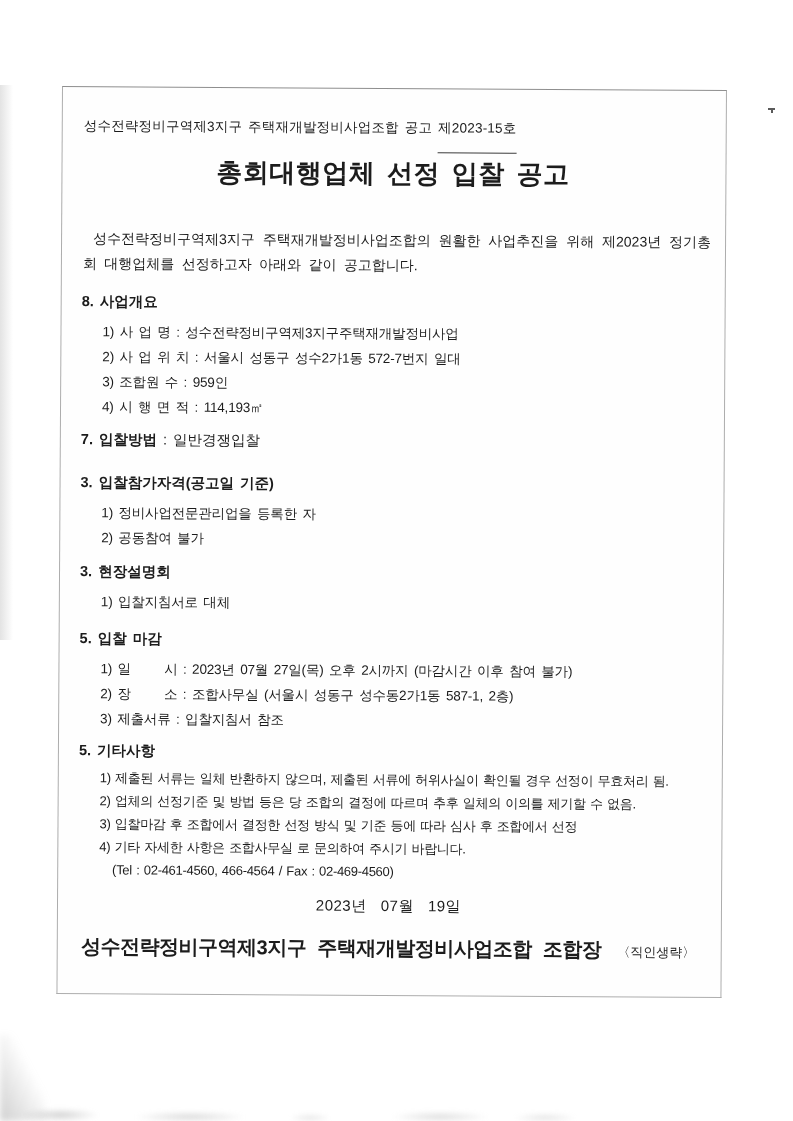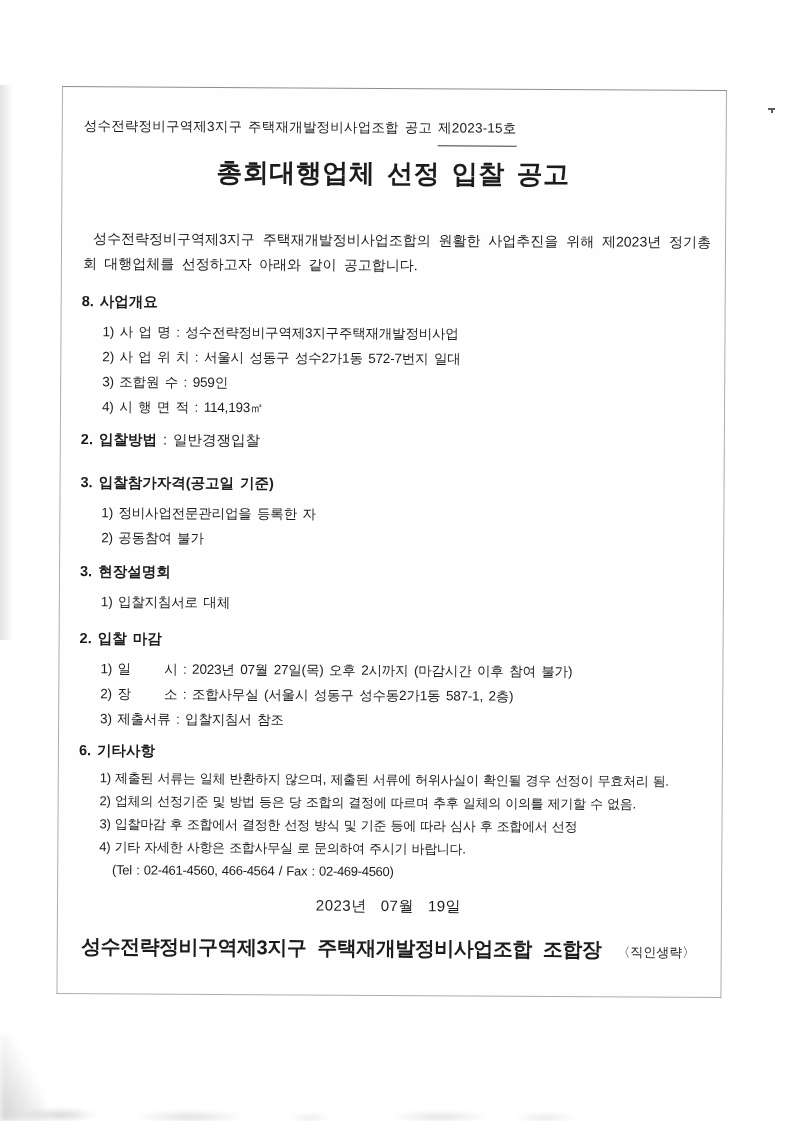--- a/index.html
+++ b/index.html
@@ -45,21 +45,21 @@
     transform:rotate(0.35deg);
     transform-origin:0 0;
   }
   .content { position:absolute; left:0; top:0; right:0; bottom:0; padding:31px 12px 0 10px; }
 
   .doc-header {
     margin-left:11px;
     font-size:13.5px; line-height:16px;
     word-spacing:2px; letter-spacing:0.2px;
   }
-  .doc-number { border-bottom:1px solid #3c3c3c; padding-bottom:10px; }
+  .doc-number { border-bottom:1px solid #3c3c3c; padding-bottom:17px; }
 
   .doc-title {
     margin-top:22px;
     text-align:center;
     font-size:26px; font-weight:bold;
     letter-spacing:0.5px; word-spacing:4px;
     line-height:31px;
   }
 
   .intro {
@@ -127,49 +127,49 @@
       <span class="sec-heading"><span>8. 사업개요</span><span class="rest"></span></span>
       <div class="items">
         <div class="item">1) 사 업 명 : 성수전략정비구역제3지구주택재개발정비사업</div>
         <div class="item">2) 사 업 위 치 : 서울시 성동구 성수2가1동 572-7번지 일대</div>
         <div class="item">3) 조합원 수 : 959인</div>
         <div class="item">4) 시 행 면 적 : 114,193㎡</div>
       </div>
     </div>
 
     <div class="section sec-2">
-      <span class="sec-heading"><span>2. 입찰방법</span><span class="rest"> : 일반경쟁입찰</span></span>
+      <span class="sec-heading"><span>7. 입찰방법</span><span class="rest"> : 일반경쟁입찰</span></span>
     </div>
 
     <div class="section sec-3">
       <span class="sec-heading"><span>3. 입찰참가자격(공고일 기준)</span><span class="rest"></span></span>
       <div class="items">
         <div class="item">1) 정비사업전문관리업을 등록한 자</div>
         <div class="item">2) 공동참여 불가</div>
       </div>
     </div>
 
     <div class="section sec-4">
       <span class="sec-heading"><span>3. 현장설명회</span><span class="rest"></span></span>
       <div class="items">
         <div class="item">1) 입찰지침서로 대체</div>
       </div>
     </div>
 
     <div class="section sec-5">
-      <span class="sec-heading"><span>2. 입찰 마감</span><span class="rest"></span></span>
+      <span class="sec-heading"><span>5. 입찰 마감</span><span class="rest"></span></span>
       <div class="items">
         <div class="item">1) 일      시 : 2023년 07월 27일(목) 오후 2시까지 (마감시간 이후 참여 불가)</div>
         <div class="item">2) 장      소 : 조합사무실 (서울시 성동구 성수동2가1동 587-1, 2층)</div>
         <div class="item">3) 제출서류 : 입찰지침서 참조</div>
       </div>
     </div>
 
     <div class="section sec-6">
-      <span class="sec-heading"><span>6. 기타사항</span><span class="rest"></span></span>
+      <span class="sec-heading"><span>5. 기타사항</span><span class="rest"></span></span>
       <div class="items">
         <div class="item">1) 제출된 서류는 일체 반환하지 않으며, 제출된 서류에 허위사실이 확인될 경우 선정이 무효처리 됨.</div>
         <div class="item">2) 업체의 선정기준 및 방법 등은 당 조합의 결정에 따르며 추후 일체의 이의를 제기할 수 없음.</div>
         <div class="item">3) 입찰마감 후 조합에서 결정한 선정 방식 및 기준 등에 따라 심사 후 조합에서 선정</div>
         <div class="item">4) 기타 자세한 사항은 조합사무실 로 문의하여 주시기 바랍니다.</div>
         <div class="item">   (Tel : 02-461-4560, 466-4564 / Fax : 02-469-4560)</div>
       </div>
     </div>
 
     <div class="date-line">2023년   07월   19일</div>

